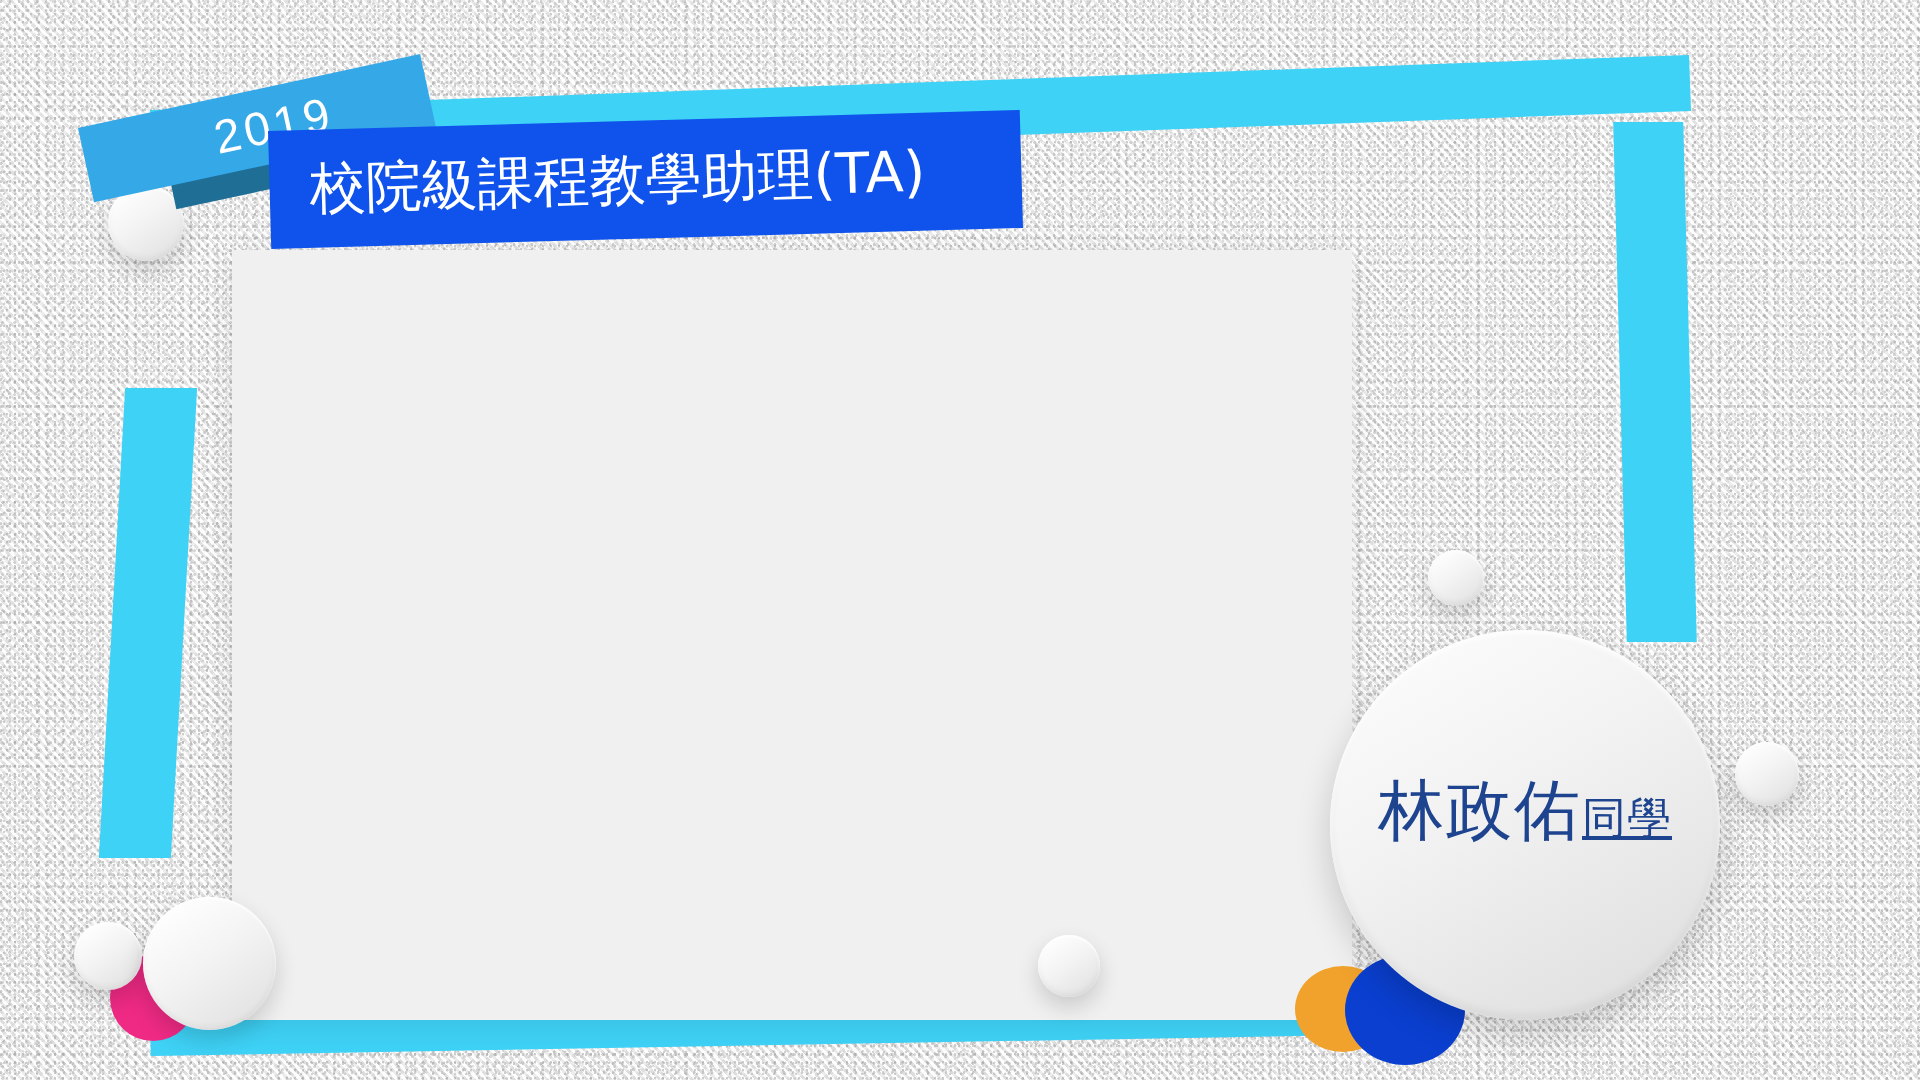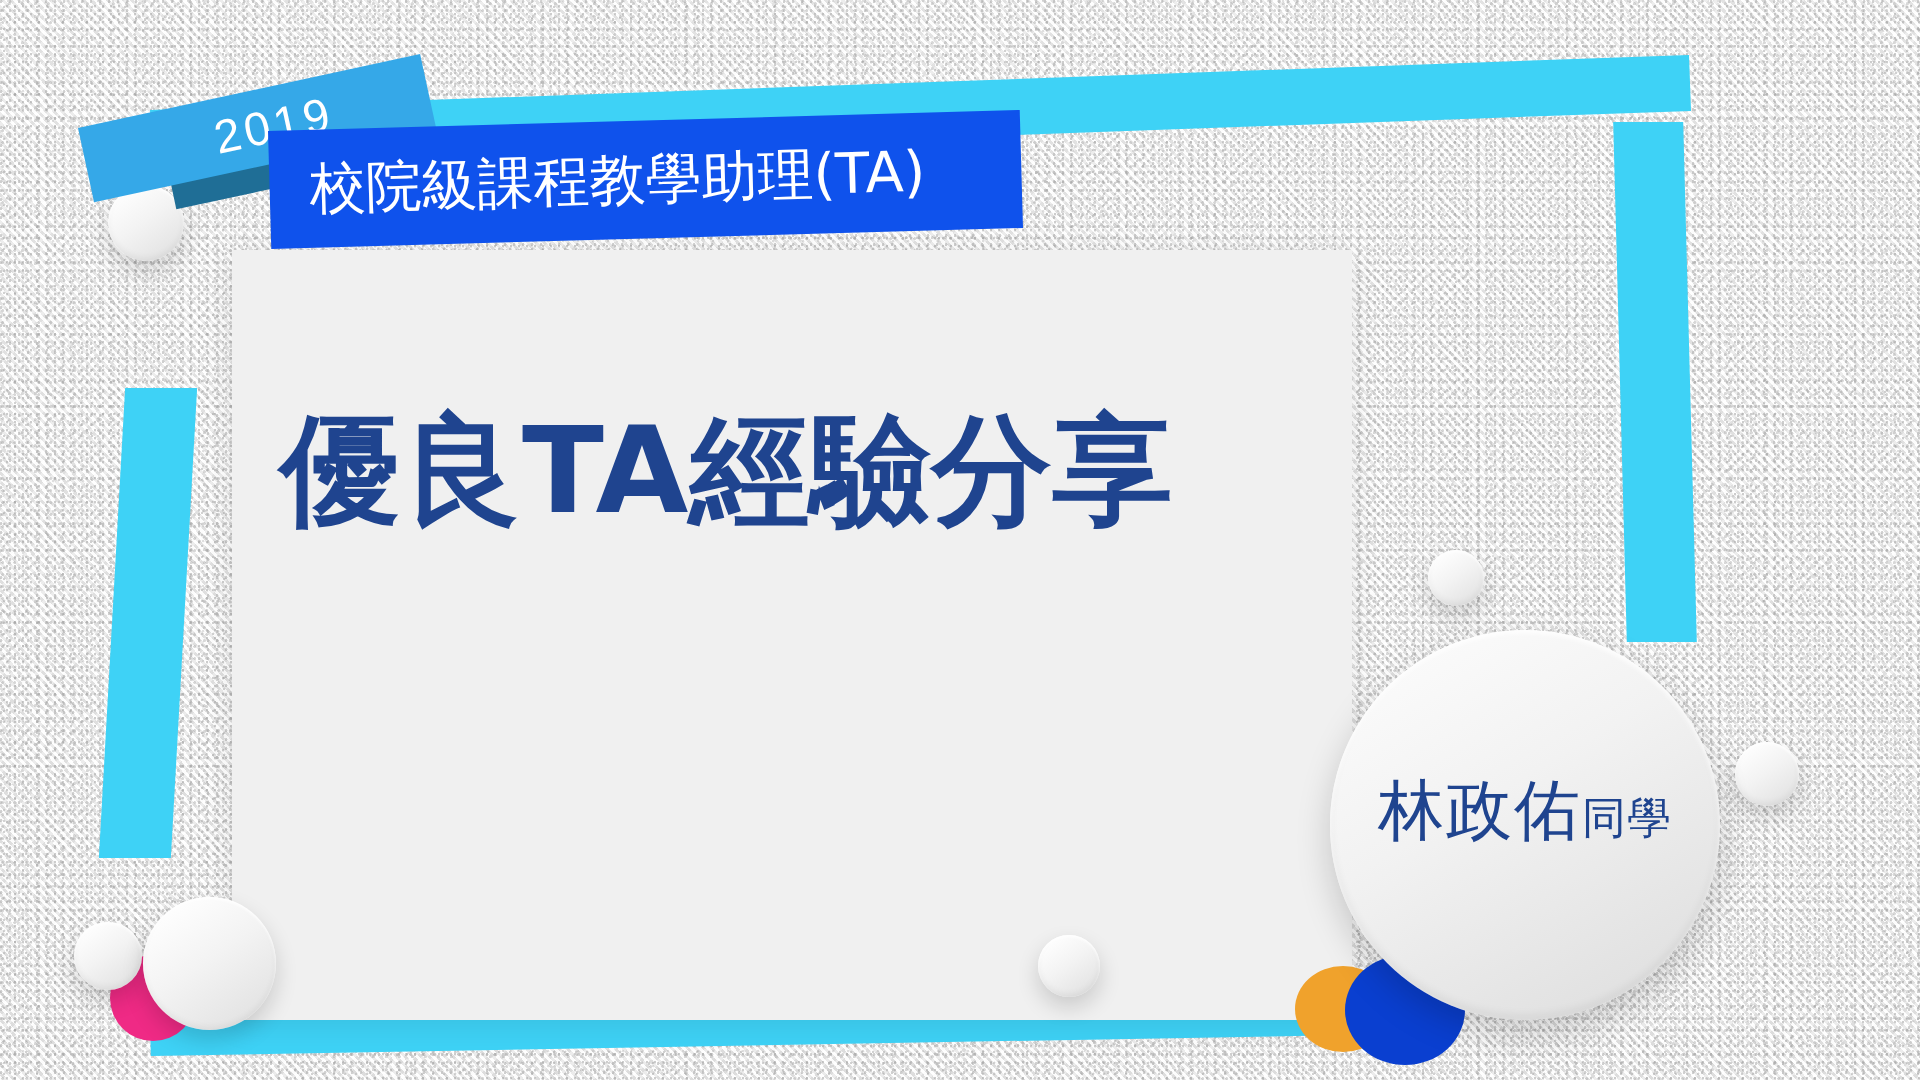--- a/index.html
+++ b/index.html
@@ -252,20 +252,21 @@
   }
   .name-main {
     font-size: 66px;
     line-height: 1;
     letter-spacing: 2px;
   }
   .name-suffix {
     font-size: 44px;
     line-height: 1;
     letter-spacing: 1px;
+    text-decoration: underline;
   }
 </style>
 </head>
 <body>
 
 <div id="slide">
 
   <div class="texture"></div>
 
   <div class="cyan-top-bar"></div>
@@ -290,21 +291,20 @@
   <div class="ribbon-shadow"></div>
   <div class="ribbon-tail"></div>
   <div class="ribbon">
     <span class="ribbon-text">2019</span>
   </div>
 
   <div class="banner">
     <span class="banner-text">校院級課程教學助理(TA)</span>
   </div>
 
-  <div class="main-title">優良TA經驗分享</div>
 
   <div class="name-circle">
     <div class="name-inner">
       <span class="name-main">林政佑</span><span class="name-suffix">同學</span>
     </div>
   </div>
 
 </div>
 
 </body></html>

